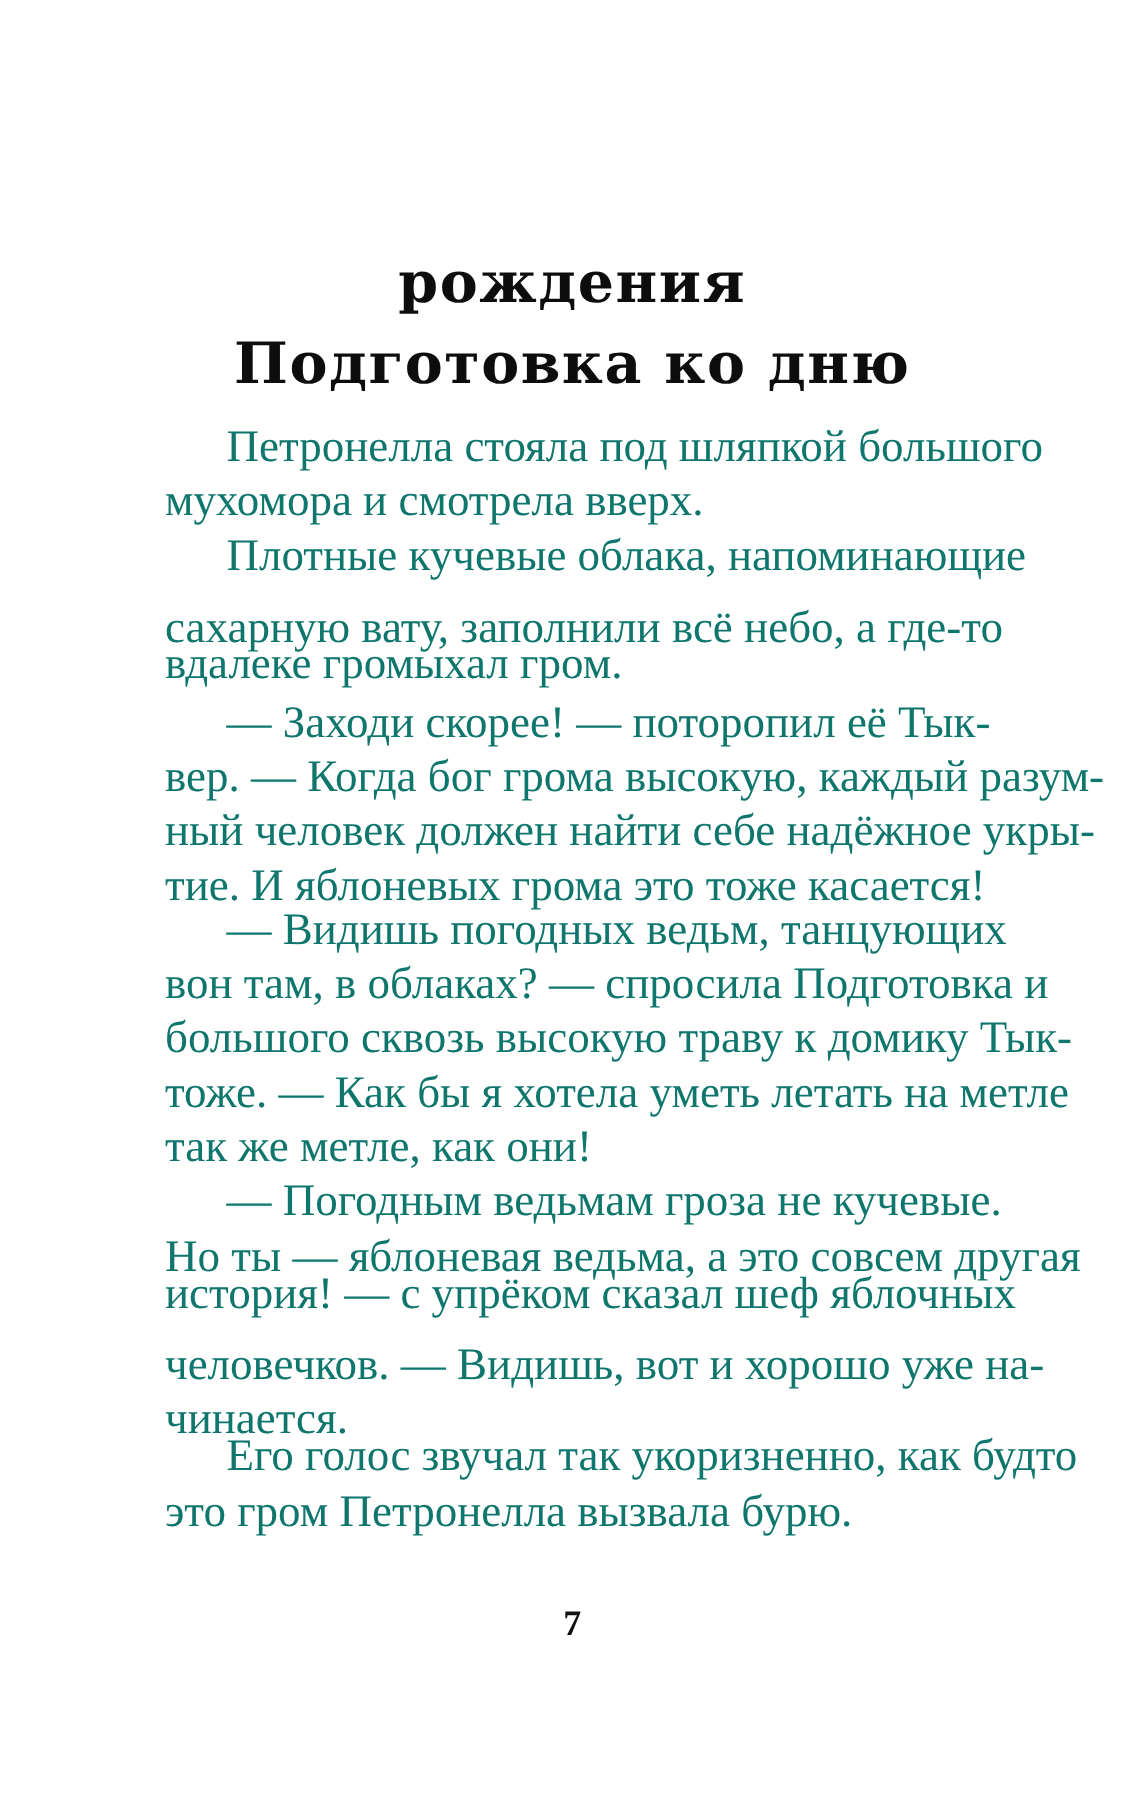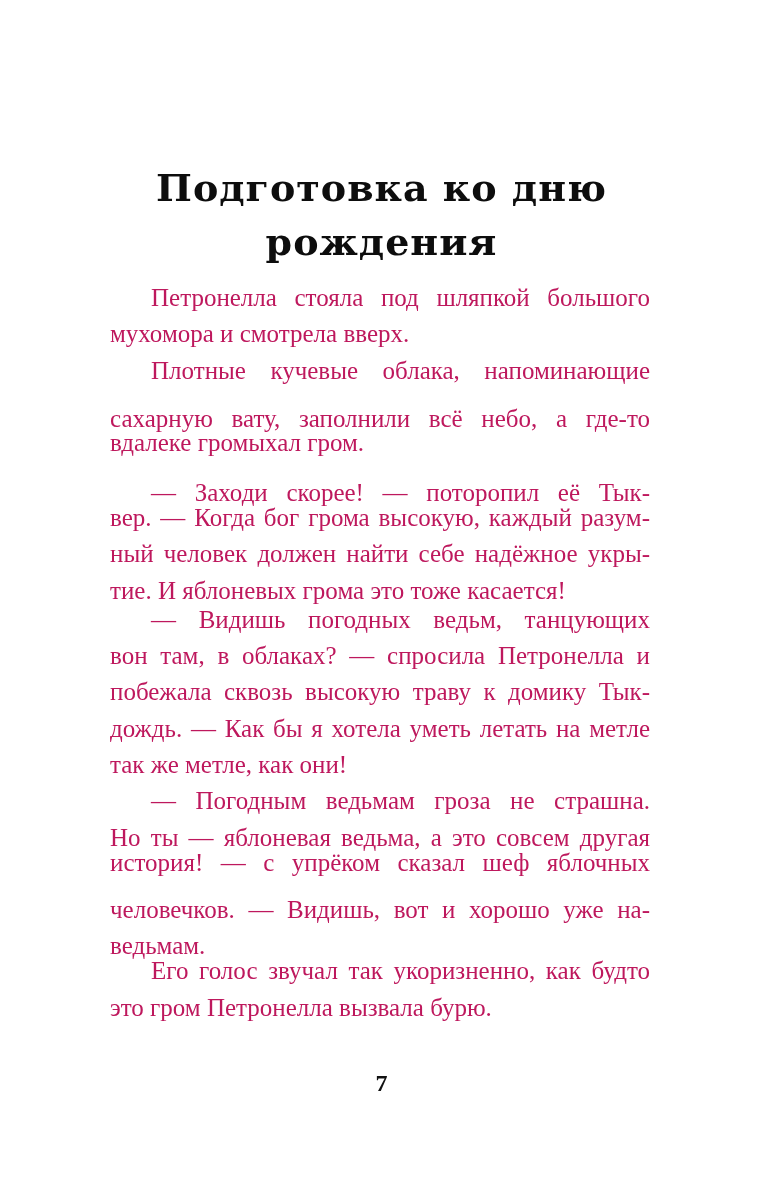--- a/index.html
+++ b/index.html
@@ -32,83 +32,83 @@
     .body {
       position: absolute;
       left: 110px;
       width: 540px;
       top: 0;
     }
     .ln {
       position: absolute;
       left: 0;
       width: 540px;
-      font-size: 25px;
+      font-size: 30px;
       line-height: 30px;
       white-space: nowrap;
       text-align: justify;
       text-align-last: justify;
-      color: #be185d;
+      color: #0f766e;
     }
     .ln.first { left: 41px; width: 499px; }
     .ln.last { text-align-last: left; font-family: Liberation Serif, serif; }
     .page-number {
       position: absolute;
       left: 0;
       width: 763px;
       top: 1068px;
       text-align: center;
       font-weight: bold;
       font-size: 24px;
       line-height: 30px;
       color: #111111;
     }
   </style>
 </head>
 <body>
 
 <h1 class="title">
+  <span class="line">рождения</span>
   <span class="line">Подготовка ко дню</span>
-  <span class="line">рождения</span>
 </h1>
 
 <div class="body">
 
   <div>
     <div class="ln first" style="top:283px">Петронелла стояла под шляпкой большого</div>
     <div class="ln last" style="top:319px">мухомора и смотрела вверх.</div>
   </div>
 
   <div>
     <div class="ln first" style="top:356px">Плотные кучевые облака, напоминающие</div>
     <div class="ln" style="top:404px">сахарную вату, заполнили всё небо, а где-то</div>
     <div class="ln last" style="top:428px">вдалеке громыхал гром.</div>
   </div>
 
   <div>
-    <div class="ln first" style="top:478px">— Заходи скорее! — поторопил её Тык-</div>
+    <div class="ln first" style="top:467px">— Заходи скорее! — поторопил её Тык-</div>
     <div class="ln" style="top:503px">вер. — Когда бог грома высокую, каждый разум-</div>
     <div class="ln" style="top:539px">ный человек должен найти себе надёжное укры-</div>
     <div class="ln last" style="top:576px">тие. И яблоневых грома это тоже касается!</div>
   </div>
 
   <div>
     <div class="ln first" style="top:605px">— Видишь погодных ведьм, танцующих</div>
-    <div class="ln" style="top:641px">вон там, в облаках? — спросила Петронелла и</div>
-    <div class="ln" style="top:677px">побежала сквозь высокую траву к домику Тык-</div>
-    <div class="ln" style="top:714px">дождь. — Как бы я хотела уметь летать на метле</div>
+    <div class="ln" style="top:641px">вон там, в облаках? — спросила Подготовка и</div>
+    <div class="ln" style="top:677px">большого сквозь высокую траву к домику Тык-</div>
+    <div class="ln" style="top:714px">тоже. — Как бы я хотела уметь летать на метле</div>
     <div class="ln last" style="top:750px">так же метле, как они!</div>
   </div>
 
   <div>
-    <div class="ln first" style="top:786px">— Погодным ведьмам гроза не страшна.</div>
+    <div class="ln first" style="top:786px">— Погодным ведьмам гроза не кучевые.</div>
     <div class="ln" style="top:823px">Но ты — яблоневая ведьма, а это совсем другая</div>
     <div class="ln" style="top:848px">история! — с упрёком сказал шеф яблочных</div>
     <div class="ln" style="top:895px">человечков. — Видишь, вот и хорошо уже на-</div>
-    <div class="ln last" style="top:931px">ведьмам.</div>
+    <div class="ln last" style="top:931px">чинается.</div>
   </div>
 
   <div>
     <div class="ln first" style="top:956px">Его голос звучал так укоризненно, как будто</div>
     <div class="ln last" style="top:993px">это гром Петронелла вызвала бурю.</div>
   </div>
 </div>
 
 <div class="page-number">7</div>
 

